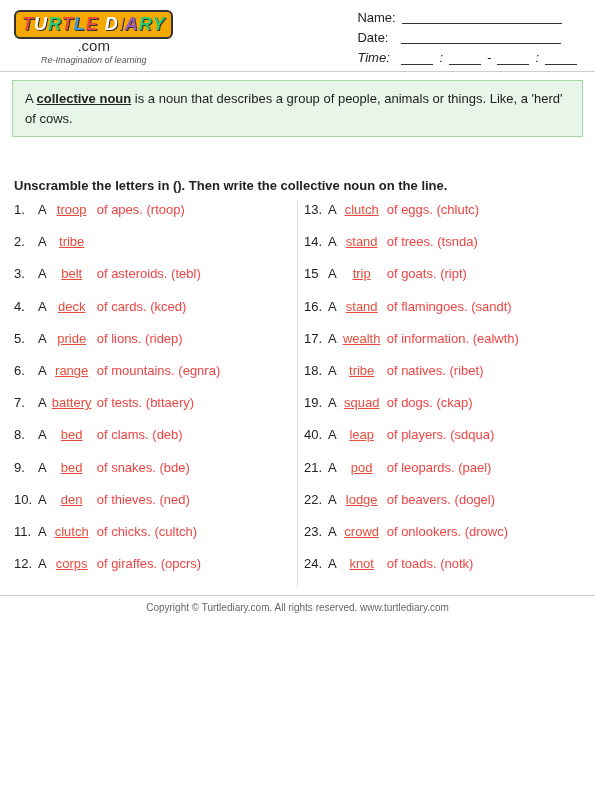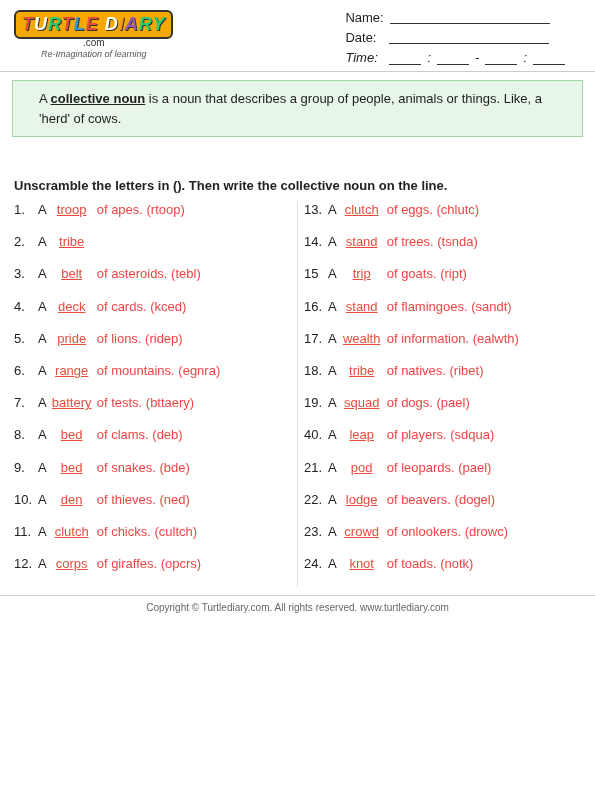--- a/index.html
+++ b/index.html
@@ -8,21 +8,21 @@
       min-height: 800px;
       font-family: Arial, sans-serif;
       font-size: 13px;
       background: #fff;
       color: #222;
     }
     .header {
       display: flex;
       justify-content: space-between;
       align-items: flex-start;
-      padding: 10px 30px 6px 14px;
+      padding: 10px 18px 6px 14px;
       border-bottom: 1px solid #ccc;
       gap: 20px;
     }
     .logo-area {
       display: flex;
       flex-direction: column;
       align-items: center;
     }
     .logo-box {
       background: #f5a800;
@@ -38,21 +38,21 @@
     }
     .logo-box span.t { color: #e74c3c; }
     .logo-box span.u { color: #fff; }
     .logo-box span.r { color: #2ecc71; }
     .logo-box span.l { color: #3498db; }
     .logo-box span.e { color: #e74c3c; }
     .logo-box span.d { color: #fff; }
     .logo-box span.i { color: #f39c12; }
     .logo-box span.a { color: #9b59b6; }
     .logo-box span.ry { color: #2ecc71; }
-    .logo-com { font-size: 10px; color: #333; text-align: right; margin-top: -2px; }
+    .logo-com { font-size: 15px; color: #333; text-align: right; margin-top: -2px; }
     .logo-tagline { font-size: 9px; color: #555; font-style: italic; margin-top: 1px; }
     .name-fields {
       display: flex;
       flex-direction: column;
       gap: 5px;
       font-size: 13px;
     }
     .name-fields .field-row {
       display: flex;
       gap: 6px;
@@ -73,21 +73,21 @@
     .time-small-line {
       border-bottom: 1px solid #333;
       width: 32px;
       display: inline-block;
       height: 14px;
     }
     .definition-box {
       background: #e8f5e9;
       border: 1px solid #a5d6a7;
       margin: 8px 12px;
-      padding: 8px 26px;
+      padding: 8px 12px;
       font-size: 13px;
       line-height: 1.5;
     }
     .definition-box b { text-decoration: underline; }
     .instruction {
       padding: 8px 14px 4px 14px;
       font-size: 13px;
       font-weight: bold;
       margin-top: 33px;
     }
@@ -293,21 +293,21 @@
         <div class="item">
           <span class="item-num">18.</span>
           <span class="item-a">A</span>
           <span class="answer">tribe</span>
           <span class="item-text">of natives. (ribet)</span>
         </div>
         <div class="item">
           <span class="item-num">19.</span>
           <span class="item-a">A</span>
           <span class="answer">squad</span>
-          <span class="item-text">of dogs. (pael)</span>
+          <span class="item-text">of dogs. (ckap)</span>
         </div>
         <div class="item">
           <span class="item-num">40.</span>
           <span class="item-a">A</span>
           <span class="answer">leap</span>
           <span class="item-text">of players. (sdqua)</span>
         </div>
         <div class="item">
           <span class="item-num">21.</span>
           <span class="item-a">A</span>

